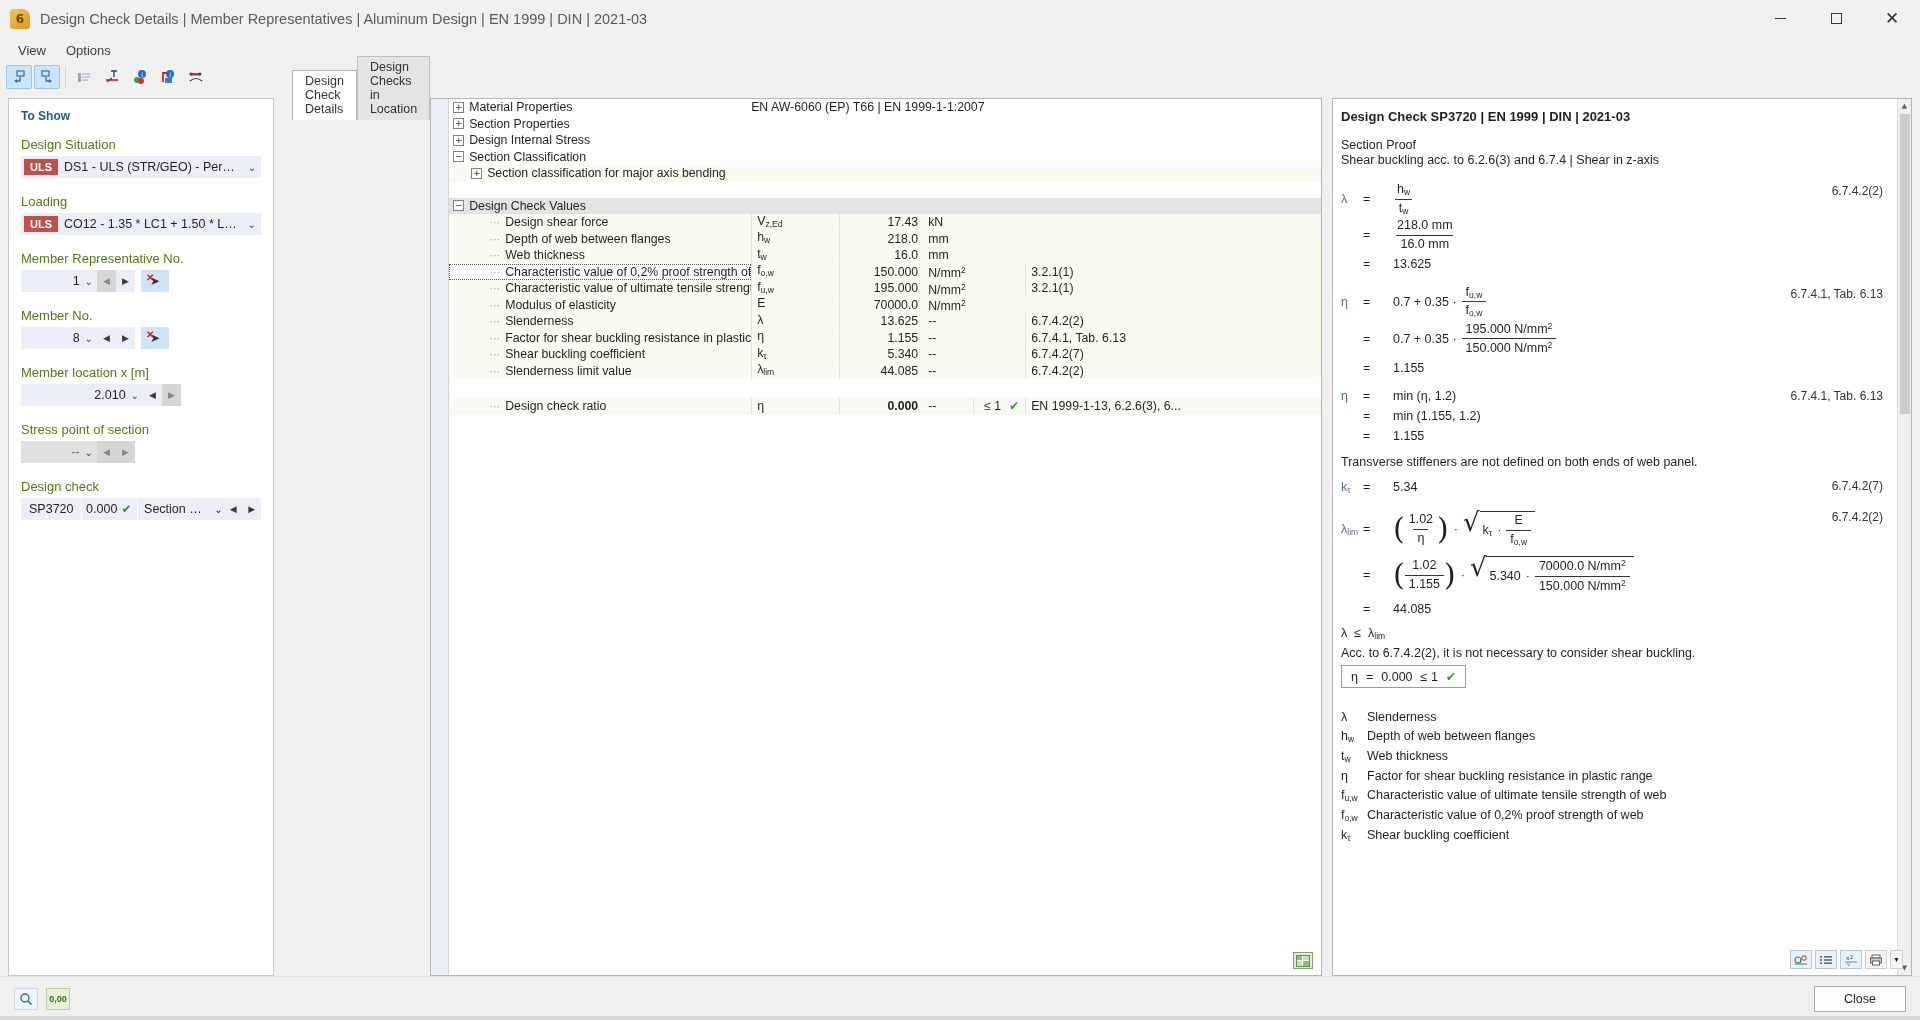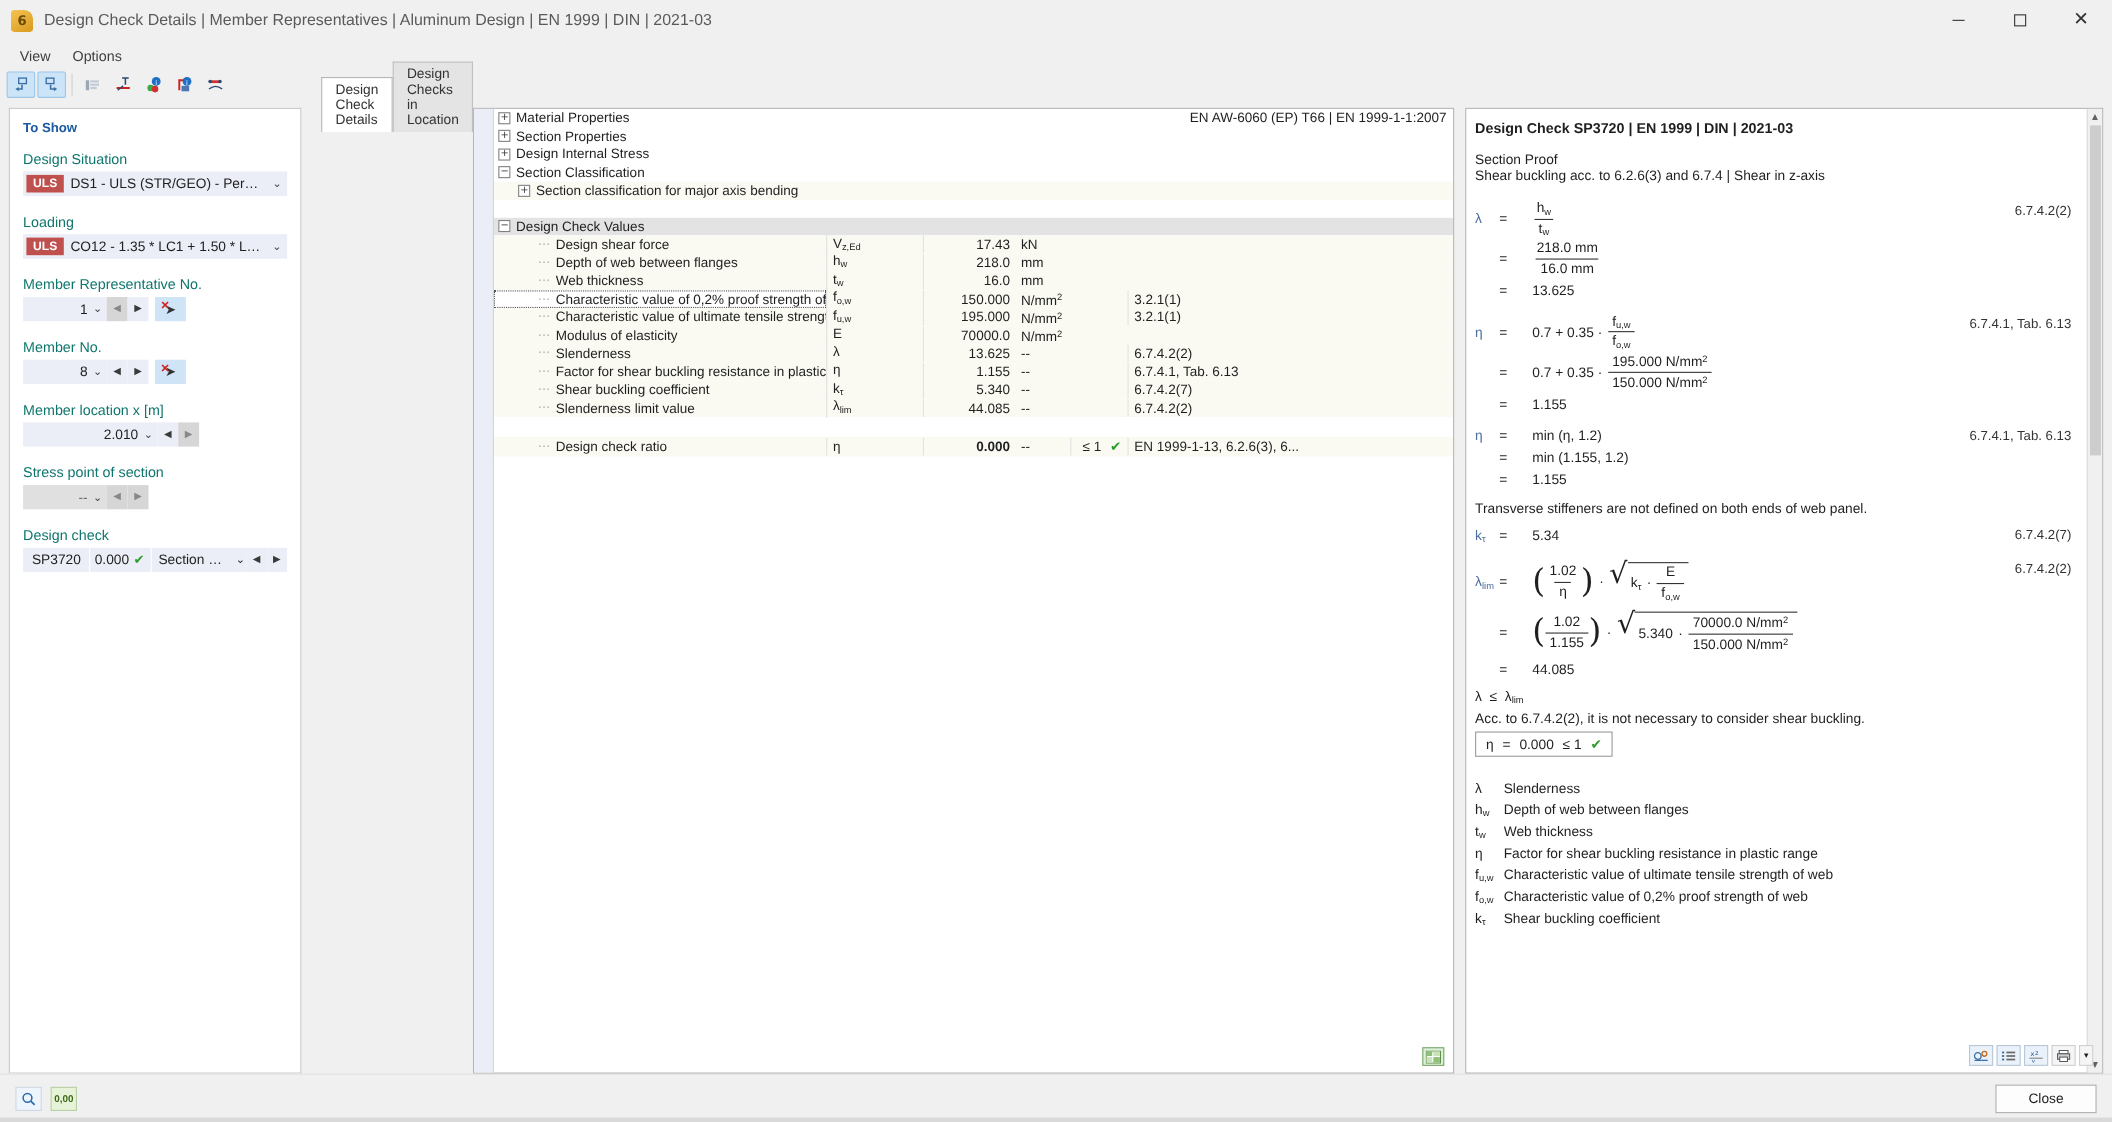--- a/index.html
+++ b/index.html
@@ -120,21 +120,21 @@
     overflow: hidden;
   }
   .panel-title {
     color: #1b5aa0;
     font-weight: bold;
     font-size: 12px;
     margin-bottom: 14px;
   }
   .field-label {
     font-size: 13px;
-    color: #0f766e;
+    color: #4d7c0f;
     margin-bottom: 4px;
   }
   .field-group { margin-bottom: 16px; }
 
   .combo {
     display: flex;
     align-items: center;
     height: 22px;
     background: #eceef7;
     border: 1px solid #eceef7;
@@ -635,21 +635,21 @@
 
       <div class="tree-wrap">
         <div class="tree-gutter"></div>
         <div class="tree-body">
 
           <div class="trow group">
             <span class="c-name ind1">
                 <span class="expander">+</span>
                 <span>Material Properties</span>
               </span>
-            <span style="flex:1 1 auto;text-align:right;padding-right:6px">EN AW-6060 (EP) T66 | EN 1999-1-1:2007</span>
+            <span style="flex:1 1 auto;padding-right:6px">EN AW-6060 (EP) T66 | EN 1999-1-1:2007</span>
           </div>
 
           <div class="trow group">
             <span class="c-name ind1">
                 <span class="expander">+</span>
                 <span>Section Properties</span>
               </span>
           </div>
 
           <div class="trow group">

